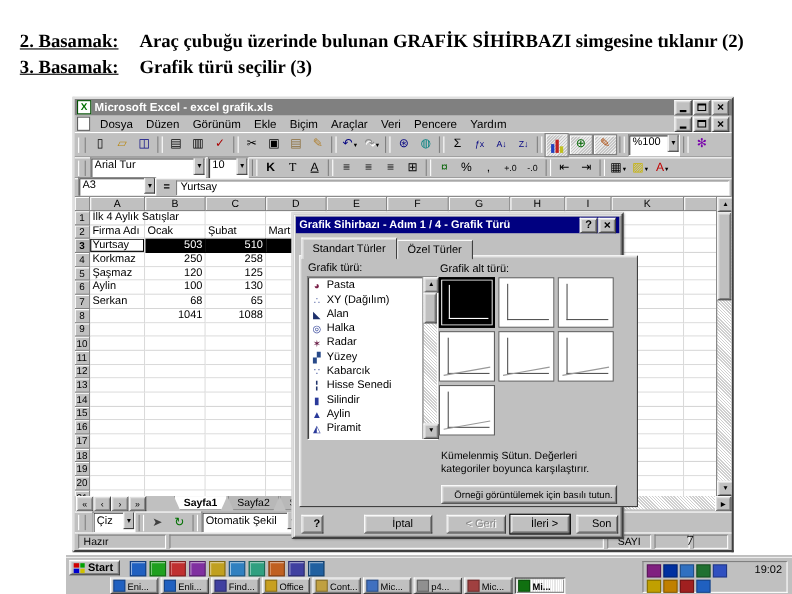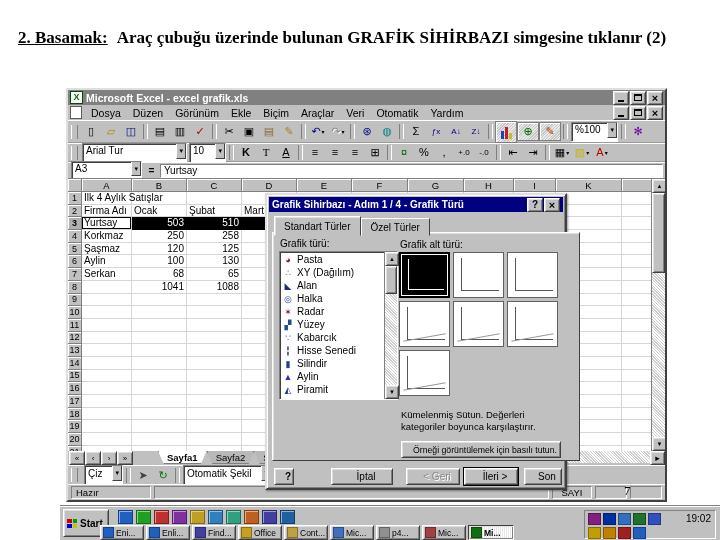--- a/index.html
+++ b/index.html
@@ -2,21 +2,21 @@
 <html><head>
 <meta charset="utf-8">
 <style>
   html,body{margin:0;padding:0;background:#fff;}
   body{font-family:"Liberation Sans",sans-serif;color:#000;}
   .slide{position:relative;width:720px;height:540px;background:#fff;overflow:hidden;}
 
   
   .headline{position:absolute;left:18px;top:26px;font-family:"Liberation Serif",serif;
     font-weight:bold;font-size:17px;line-height:23px;white-space:nowrap;}
-  .hlabel{text-decoration:underline;margin-right:9px;}
+  .hlabel{text-decoration:underline;margin-right:19px;}
 
   
   .r3{background:#c0c0c0;border:1px solid;border-color:#fff #404040 #404040 #fff;
       box-shadow:inset 1px 1px 0 #dfdfdf, inset -1px -1px 0 #808080;}
   .hatch{background-image:repeating-linear-gradient(45deg,#fff 0 1px,#cfcfcf 1px 2px);background-color:#d8d8d8;}
 
   
   .xl{position:absolute;left:66px;top:88px;width:601px;height:414px;background:#c0c0c0;
       border:2px solid;border-color:#dfdfdf #404040 #404040 #dfdfdf;
       box-shadow:inset 1px 1px 0 #fff, inset -1px -1px 0 #808080;
@@ -155,21 +155,21 @@
   .wnext{position:absolute;left:197px;top:273px;width:54px;height:17px;outline:1px solid #000;}
   .wfinish{position:absolute;left:257px;top:273px;width:38px;height:17px;}
   .btn.dis{color:#8a8a8a;text-shadow:1px 1px 0 #fff;}
 
   
   .pgnum{position:absolute;left:624px;top:483px;font-family:"Liberation Serif",serif;font-size:13px;}
 
   
   .taskbar{position:absolute;left:60px;top:506px;width:660px;height:34px;background:#c0c0c0;
       border-top:1px solid #fff;box-shadow:0 -1px 0 #808080;}
-  .start{position:absolute;left:3px;top:2px;width:46px;height:28px;gap:3px;font-weight:bold;font-size:10px;padding:0 3px;justify-content:flex-start;}
+  .start{position:absolute;left:3px;top:2px;width:46px;height:14px;gap:3px;font-weight:bold;font-size:10px;padding:0 3px;justify-content:flex-start;}
   .flag{width:10px;height:9px;display:grid;grid-template-columns:1fr 1fr;grid-template-rows:1fr 1fr;gap:1px;flex:none;}
   .flag i{display:block;}
   .flag i:nth-child(1){background:#d00000;} .flag i:nth-child(2){background:#00a000;}
   .flag i:nth-child(3){background:#0000d0;} .flag i:nth-child(4){background:#d0c000;}
   .qlrow{position:absolute;left:58px;top:3px;display:flex;gap:3px;}
   .qicon{width:13px;height:12px;border:1px solid rgba(0,0,0,.35);box-shadow:inset 1px 1px 0 rgba(255,255,255,.5);}
   .taskrow{position:absolute;left:40px;top:18px;display:flex;gap:2px;}
   .task{width:44px;height:15px;gap:2px;font-size:8.5px;padding:0 2px;justify-content:flex-start;overflow:hidden;white-space:nowrap;}
   .task .ti{width:9px;height:9px;flex:none;border:1px solid rgba(0,0,0,.3);}
   .task.on{width:46px;border-color:#404040 #fff #fff #404040;font-weight:bold;
@@ -180,20 +180,21 @@
   .tricons{position:absolute;left:3px;top:2px;width:82px;display:flex;flex-wrap:wrap;gap:2px;}
   .tricon{width:11px;height:10px;border:1px solid rgba(0,0,0,.3);}
 </style>
 </head>
 <body>
 
 <div class="slide">
 
   <div class="headline">
     <div><span class="hlabel">2. Basamak:</span><span>Araç çubuğu üzerinde bulunan GRAFİK SİHİRBAZI simgesine tıklanır (2)</span></div>
+    <div><span class="hlabel">3. Basamak:</span><span>Grafik türü seçilir (3)</span></div>
   </div>
 
   <div class="xl">
     <div class="titlebar">
       <span class="xlicon"></span>
       <span class="ttext">Microsoft Excel - excel grafik.xls</span>
       <span class="capbtns">
         <span class="cap r3 g-min"></span>
         <span class="cap r3 g-rest"></span>
         <span class="cap r3 g-close"></span>
@@ -202,21 +203,21 @@
     <div class="menubar">
       <span class="docicon"></span>
       <span class="menus">
           <span class="menu-item">Dosya</span>
           <span class="menu-item">Düzen</span>
           <span class="menu-item">Görünüm</span>
           <span class="menu-item">Ekle</span>
           <span class="menu-item">Biçim</span>
           <span class="menu-item">Araçlar</span>
           <span class="menu-item">Veri</span>
-          <span class="menu-item">Otomatik</span>
+          <span class="menu-item">Pencere</span>
           <span class="menu-item">Yardım</span>
         </span>
       <span class="capbtns">
         <span class="cap r3 g-min"></span>
         <span class="cap r3 g-rest"></span>
         <span class="cap r3 g-close"></span>
       </span>
     </div>
     <div class="tb1">
       <span class="grip"></span>

